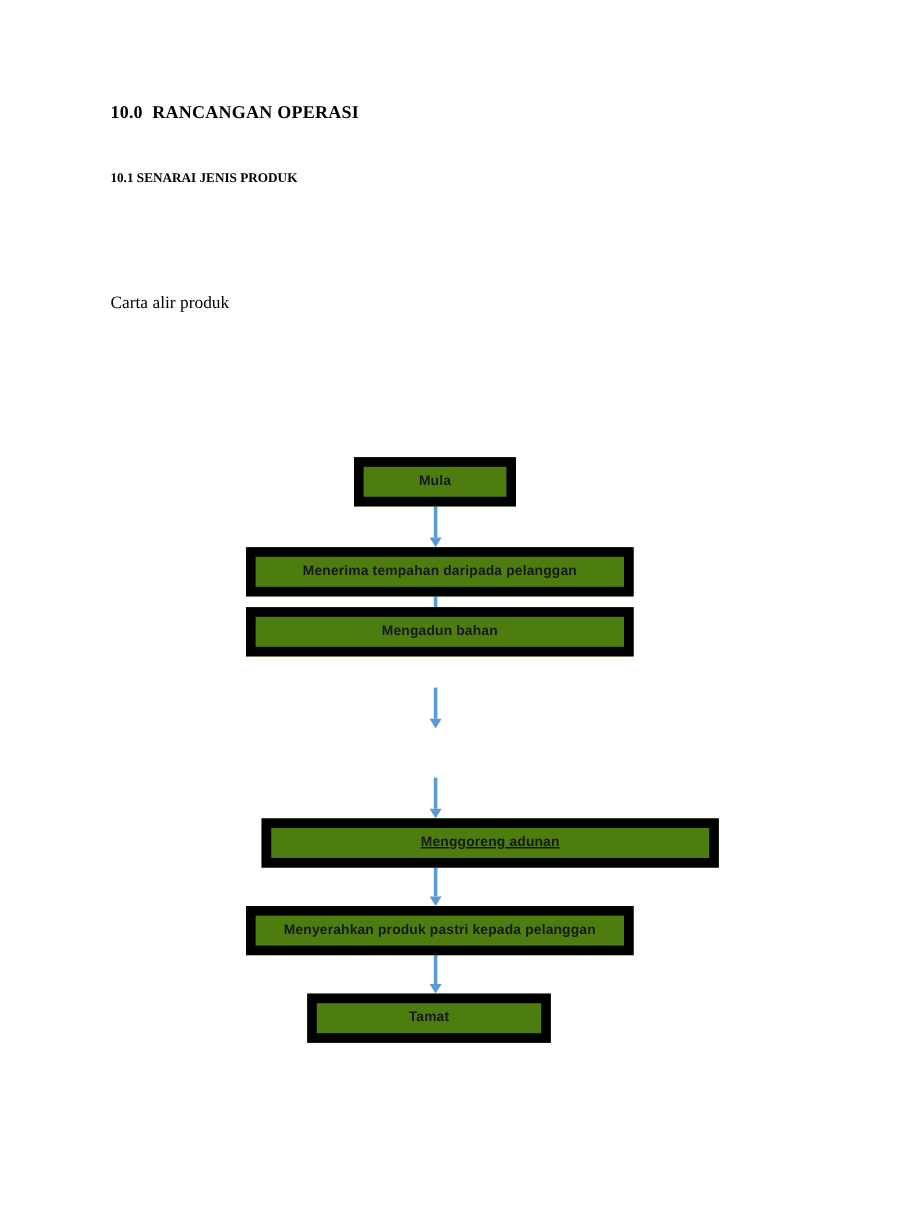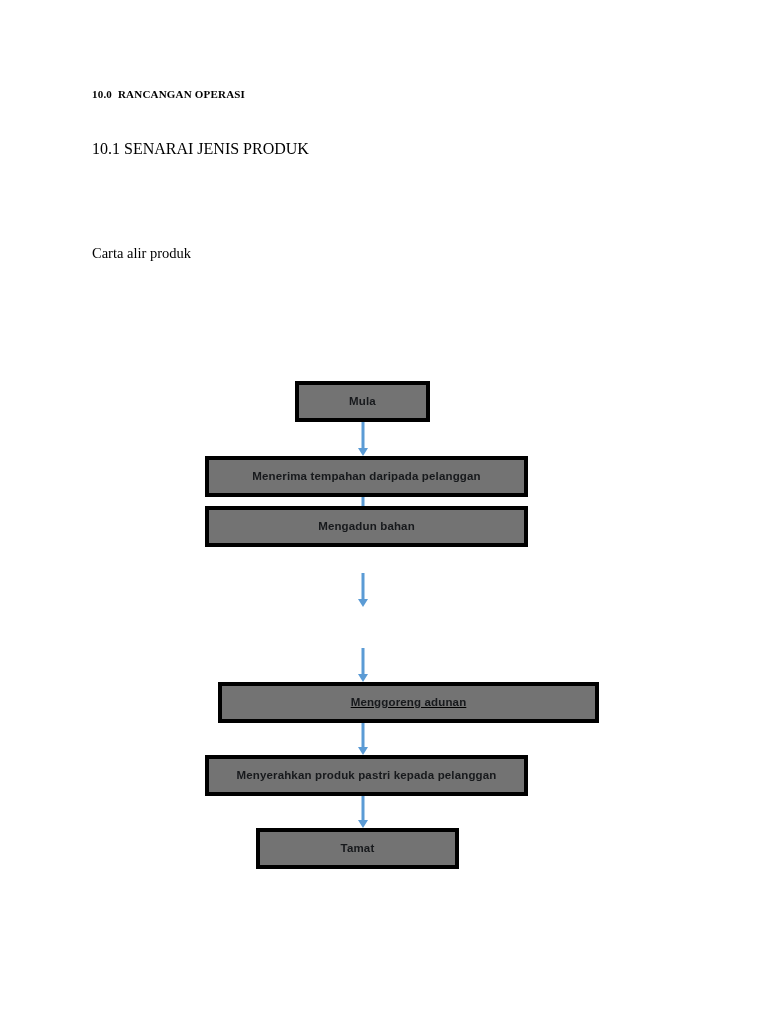--- a/index.html
+++ b/index.html
@@ -29,31 +29,31 @@
   .doc-text {
     position: absolute;
     left: 92px;
     top: 84px;
     width: 600px;
   }
 
   .heading-main {
     font-family: "Liberation Serif", "DejaVu Serif", serif;
     font-weight: bold;
+    font-size: 15px;
+    letter-spacing: 0.2px;
+    margin: 0;
+    line-height: 20px;
+    white-space: pre;
+  }
+
+  .heading-sub {
+    font-family: "Liberation Serif", "DejaVu Serif", serif;
+    font-weight: bold;
     font-size: 11px;
-    letter-spacing: 0.2px;
-    margin: 0;
-    line-height: 20px;
-    white-space: pre;
-  }
-
-  .heading-sub {
-    font-family: "Liberation Serif", "DejaVu Serif", serif;
-    font-weight: normal;
-    font-size: 16px;
     margin: 0;
     line-height: 20px;
     white-space: pre;
   }
 
   .spacer-1 { height: 35px; }
   .spacer-2 { height: 75px; }
 
   .body-line {
     font-family: "Liberation Serif", "DejaVu Serif", serif;
@@ -88,22 +88,22 @@
     position: absolute;
     left: 0;
     top: 0;
     width: 768px;
     height: 1024px;
   }
 
   .node {
     position: absolute;
     box-sizing: border-box;
-    border: 4px solid #000000;
-    background: #737373;
+    border: 8px solid #000000;
+    background: #4d7c0f;
     display: flex;
     align-items: center;
     justify-content: center;
   }
 
   .node-label {
     font-family: "Liberation Sans", "DejaVu Sans", sans-serif;
     font-size: 11.5px;
     font-weight: 600;
     color: #17191c;

